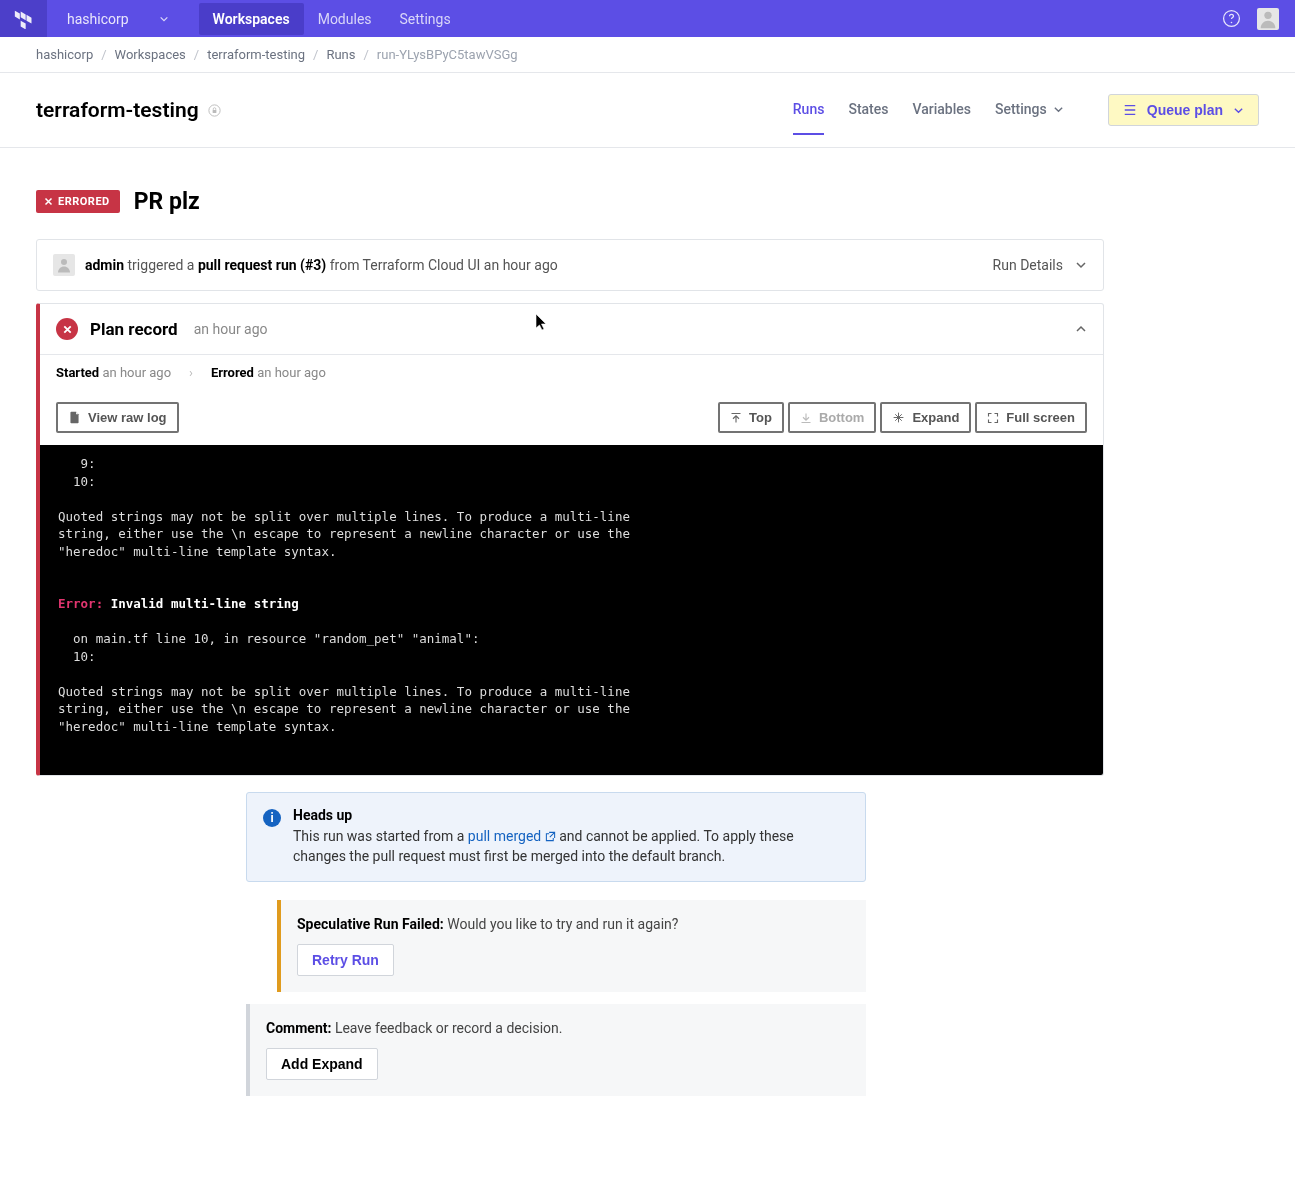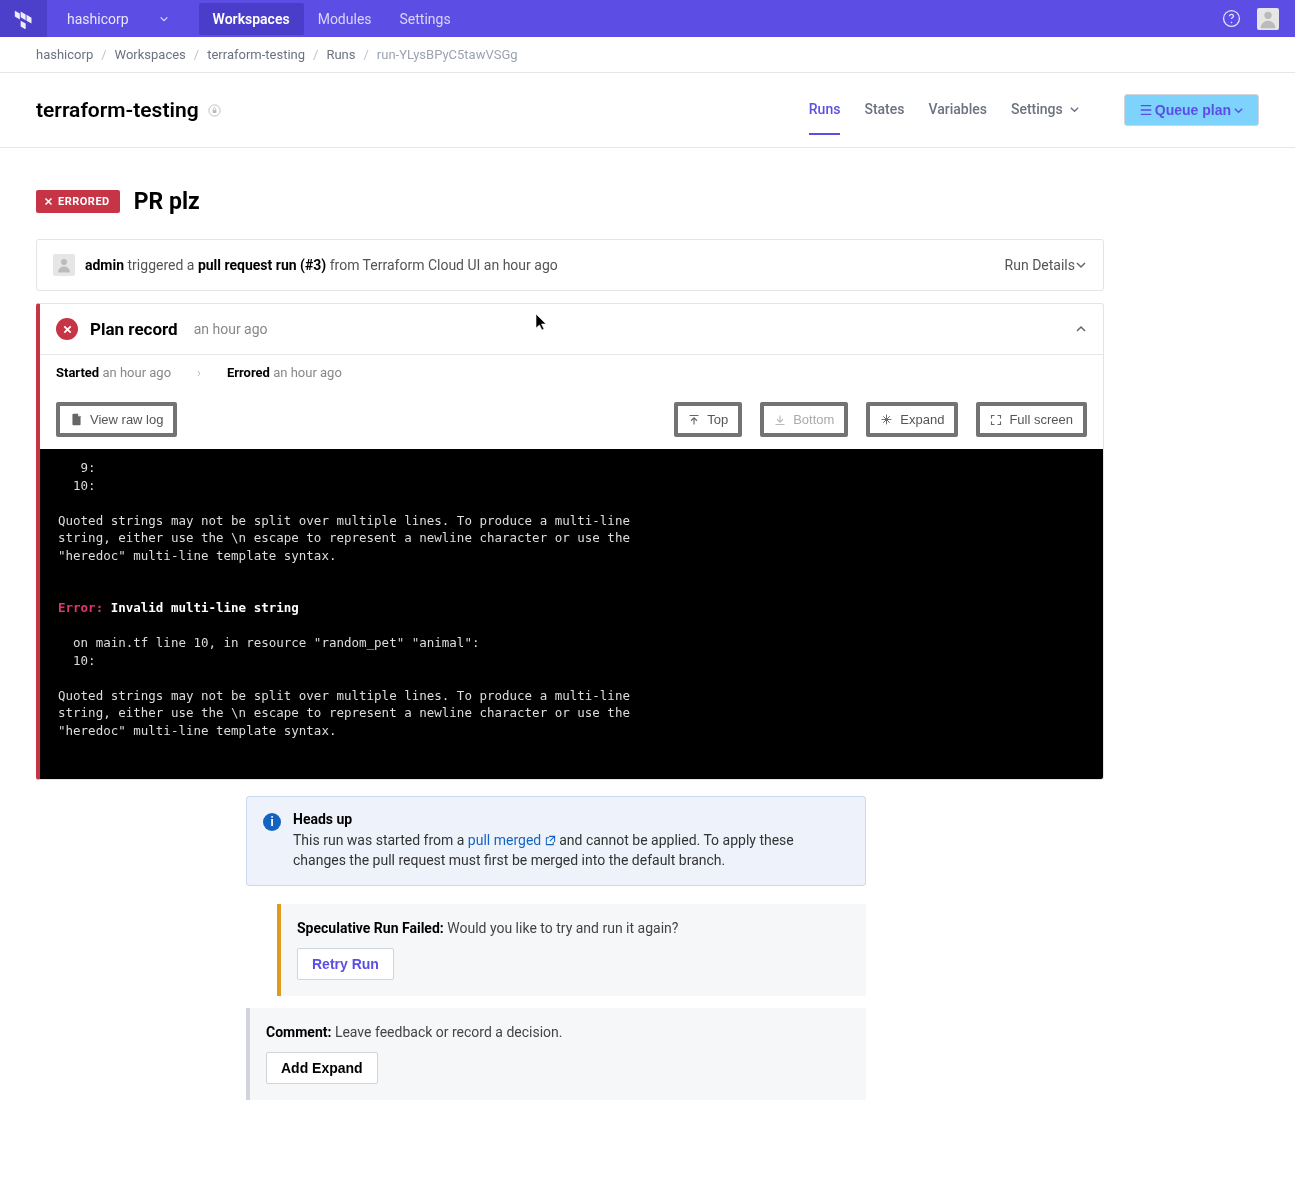--- a/index.html
+++ b/index.html
@@ -16,45 +16,45 @@
     .breadcrumbs { border-bottom: 1px solid #e5e7eb; padding: 10px 36px; display: flex; align-items: center; gap: 8px; font-size: 13px; color: #6b7280; }
     .breadcrumbs .sep { color: #c0c4cc; }
     .breadcrumbs .link { color: #6b7280; cursor: pointer; }
     .breadcrumbs .current { color: #9ca3af; }
     .workspace-header { display: flex; align-items: center; padding: 12px 36px; border-bottom: 1px solid #e5e7eb; }
     .workspace-title { font-size: 21px; font-weight: 600; display: flex; align-items: center; gap: 8px; }
     .workspace-tabs { margin-left: auto; display: flex; align-items: center; gap: 24px; }
     .workspace-tab { color: #6b7280; font-size: 14px; font-weight: 500; padding: 16px 0; cursor: pointer; border-bottom: 2px solid transparent; }
     .workspace-tab.active { color: #5c4ee5; border-bottom-color: #5c4ee5; }
     .settings-tab { display: flex; align-items: center; gap: 6px; }
-    .queue-plan-btn { margin-left: 20px; border: 1px solid #d1d5db; background: #7dd3fc; padding: 7px 14px; display: flex; align-items: center; gap: 2px; border-radius: 3px; color: #5c4ee5; font-weight: 600; font-size: 14px; cursor: pointer; }
+    .queue-plan-btn { margin-left: 20px; border: 1px solid #d1d5db; background: #fef9c3; padding: 7px 14px; display: flex; align-items: center; gap: 10px; border-radius: 3px; color: #5c4ee5; font-weight: 600; font-size: 14px; cursor: pointer; }
     .content { padding: 40px 36px 40px; max-width: 1140px; }
     .run-title-row { display: flex; align-items: center; gap: 14px; margin-bottom: 24px; }
     .status-badge { background: #c73445; color: #fff; font-size: 11px; font-weight: 700; padding: 5px 10px 5px 8px; border-radius: 2px; display: flex; align-items: center; gap: 5px; letter-spacing: 0.5px; }
     .run-title { font-size: 23px; font-weight: 700; }
     .card { border: 1px solid #e1e4e8; border-radius: 3px; background: #fff; }
     .trigger-card { padding: 14px 16px; display: flex; align-items: center; margin-bottom: 12px; }
     .trigger-avatar { width: 22px; height: 22px; background: #e6e6e6; border-radius: 2px; margin-right: 10px; display:flex; align-items:center; justify-content:center; }
     .trigger-text { font-size: 14px; color: #545454; }
     .trigger-text strong { color: #000; font-weight: 700; }
-    .run-details-toggle { margin-left: auto; display: flex; align-items: center; color: #555; font-size: 14px; cursor: pointer; }
+    .run-details-toggle { margin-left: auto; display: flex; align-items: center; gap: 12px; color: #555; font-size: 14px; cursor: pointer; }
     .plan-card { border-left: 4px solid #c73445; overflow: hidden; }
     .plan-header { padding: 14px 16px; display: flex; align-items: center; gap: 12px; }
     .error-circle { width: 22px; height: 22px; background: #c73445; border-radius: 50%; display: flex; align-items: center; justify-content: center; color: #fff; font-weight: bold; }
     .plan-title { font-size: 17px; font-weight: 700; }
     .plan-time { color: #888; font-size: 14px; margin-left: 4px; }
     .plan-collapse { margin-left: auto; color: #666; cursor: pointer; }
-    .plan-meta { padding: 10px 16px; border-top: 1px solid #e5e7eb; font-size: 13px; display: flex; align-items: center; gap: 26px; }
+    .plan-meta { padding: 10px 16px; border-top: 1px solid #e5e7eb; font-size: 13px; display: flex; align-items: center; gap: 18px; }
     .plan-meta strong { color: #000; }
     .plan-meta span { color: #888; }
     .plan-meta .arrow { color: #bbb; }
     .log-toolbar { padding: 12px 16px; display: flex; align-items: center; gap: 12px; }
-    .log-btn { border: 4px solid #737373; background: #fff; padding: 6px 10px; font-size: 13px; color: #555; display: inline-flex; align-items: center; gap: 7px; border-radius: 2px; cursor: pointer; font-weight: 400; }
+    .log-btn { border: 2px solid #737373; background: #fff; padding: 6px 10px; font-size: 13px; color: #555; display: inline-flex; align-items: center; gap: 7px; border-radius: 2px; cursor: pointer; font-weight: 700; }
     .log-btn.disabled { color: #aaa; cursor: default; }
-    .log-toolbar-right { margin-left: auto; display: flex; gap: 18px; }
+    .log-toolbar-right { margin-left: auto; display: flex; gap: 4px; }
     .terminal { background: #000; color: #ddd; font-family: "SF Mono", Menlo, Consolas, monospace; font-size: 12.5px; line-height: 1.4; padding: 10px 18px 40px; white-space: pre; overflow-x: auto; min-height: 300px; }
     .terminal .err { color: #e2356f; font-weight: bold; }
     .terminal .bold { color: #fff; font-weight: bold; }
     .subactions { margin-left: 210px; width: 620px; margin-top: 16px; }
     .info-box { background: #eef3fb; border: 1px solid #c8daee; border-radius: 3px; padding: 14px 16px; display: flex; gap: 12px; margin-bottom: 18px; }
     .info-icon { width: 18px; height: 18px; background: #1563c1; border-radius: 50%; color: #fff; display: flex; align-items: center; justify-content: center; font-size: 12px; font-weight: bold; flex-shrink: 0; margin-top: 2px; }
     .info-title { font-weight: 700; font-size: 14px; margin-bottom: 3px; }
     .info-body { font-size: 14px; color: #333; line-height: 1.45; }
     .info-body a { color: #1563c1; text-decoration: none; }
     .side-box { border-left: 4px solid #d1d5db; background: #f6f7f8; padding: 16px; margin-bottom: 12px; }

